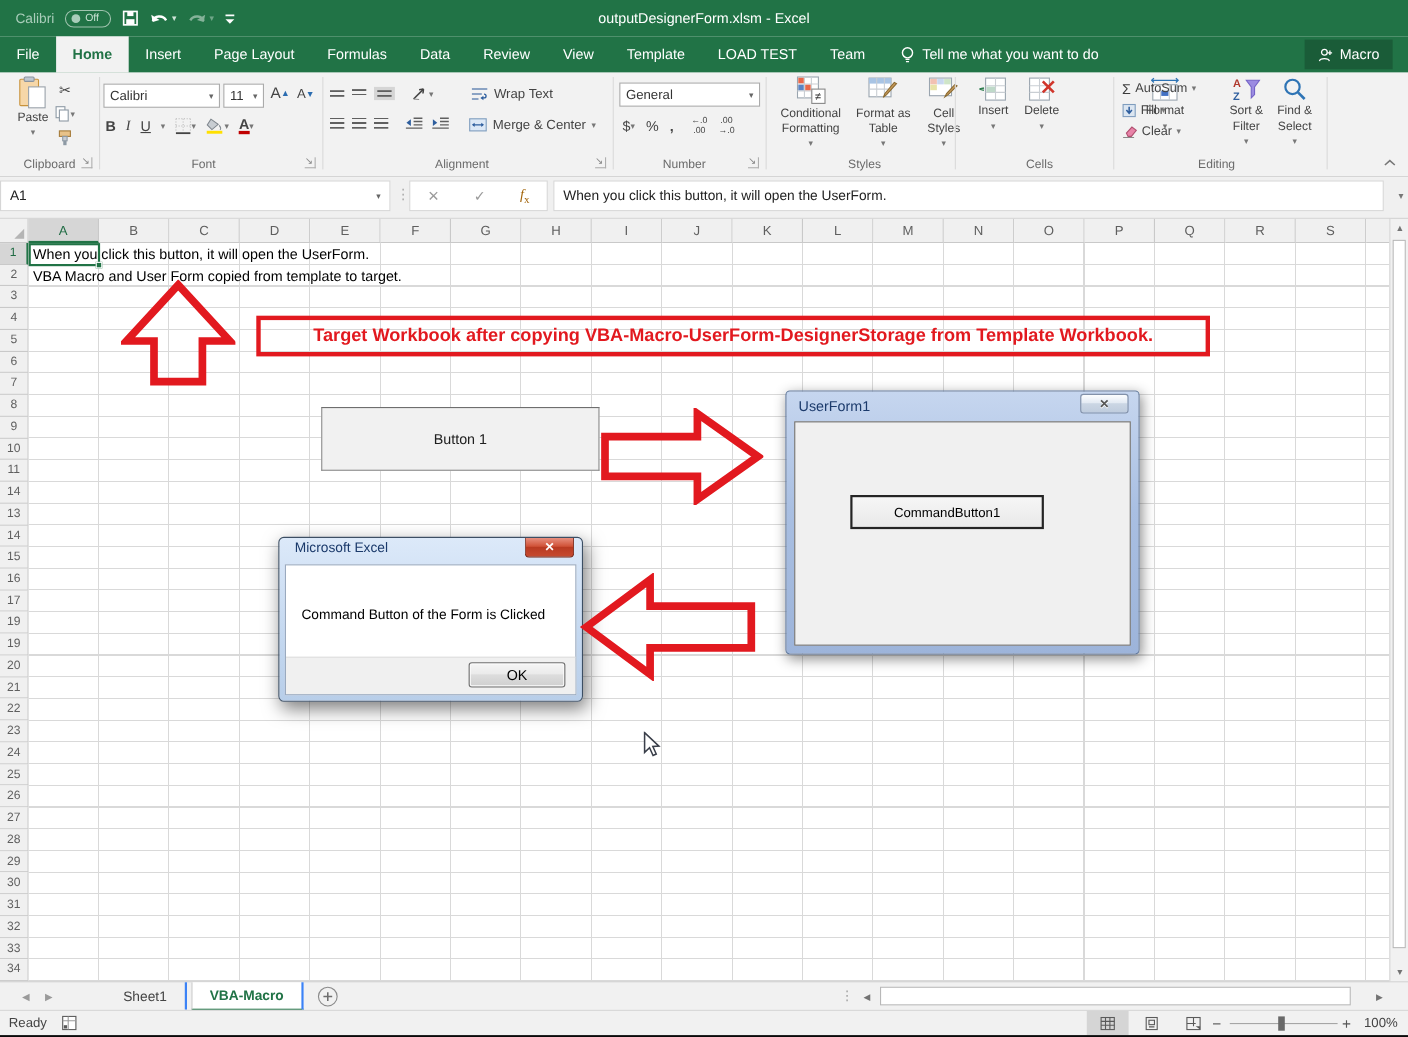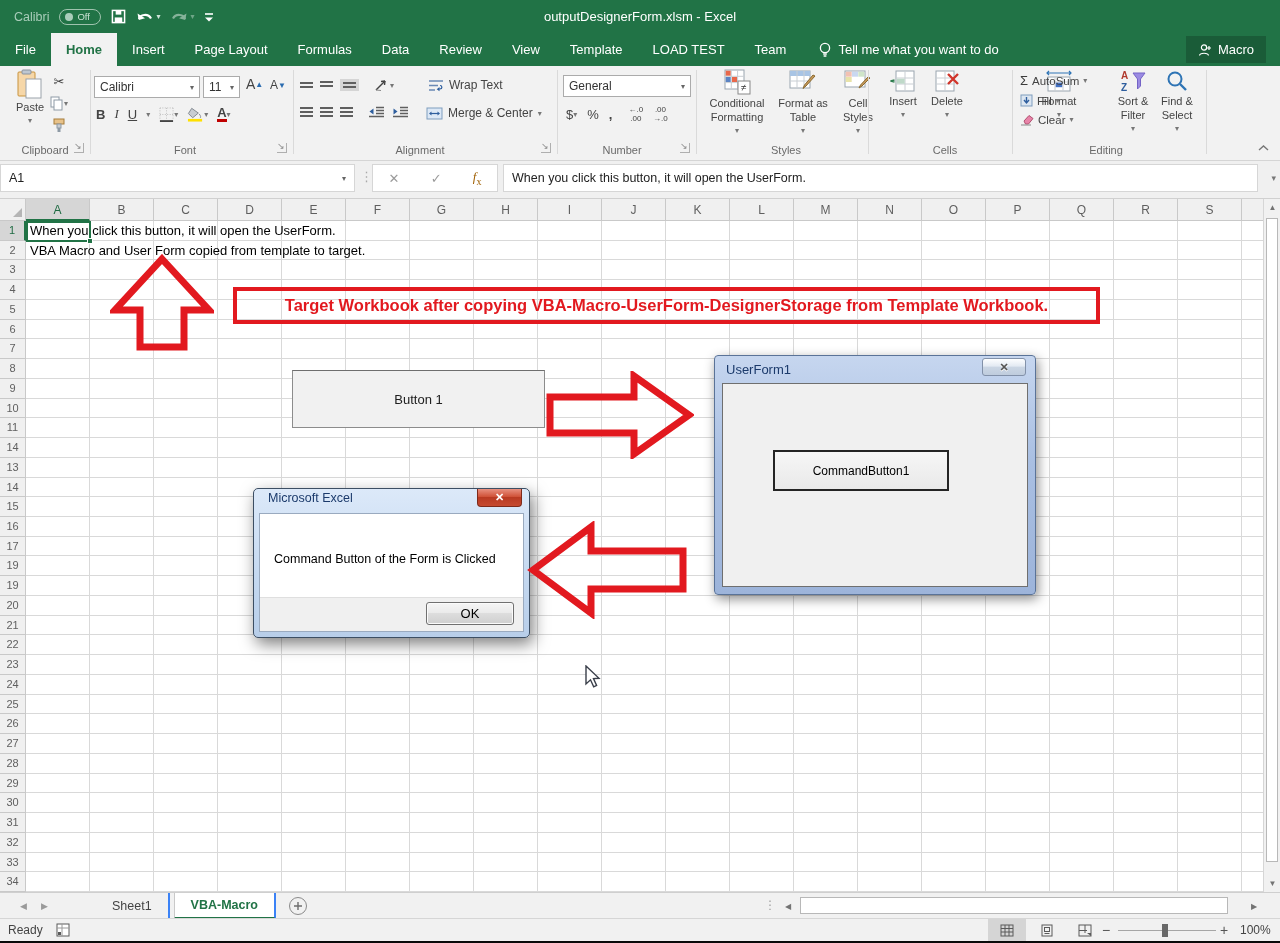--- a/index.html
+++ b/index.html
@@ -80,21 +80,21 @@
 
   
   .userform { position:absolute; left:714px; top:355px; width:322px; height:240px; z-index:30;
     background:linear-gradient(180deg,#C6D6EF 0%,#A9BFE2 45%,#9DB4DA 100%);
     border:1px solid #5A7398; border-radius:4px; box-shadow:2px 4px 12px rgba(0,0,0,.45); }
   .uf-title { position:absolute; left:11px; top:6px; font-size:13px; color:#1B3A6B; }
   .uf-close { position:absolute; right:9px; top:2px; width:44px; height:18px; border:1px solid #8291A9; border-radius:3px;
     background:linear-gradient(180deg,#FDFEFF 0%,#E3EAF3 45%,#CBD6E4 50%,#BFCCDD 100%);
     display:flex; align-items:center; justify-content:center; font-size:11px; font-weight:bold; color:#555; text-shadow:0 1px 0 #fff; }
   .uf-client { position:absolute; left:7px; right:7px; top:27px; bottom:7px; background:#F0F0F0; border:1px solid #6F6F6F; }
-  .uf-cmdbtn { position:absolute; left:50px; top:66px; width:176px; height:41px; background:linear-gradient(180deg,#F6F6F6,#E9E9E9); border:2px solid #242424; display:flex; align-items:center; justify-content:center; font-size:12px; color:#000; }
+  .uf-cmdbtn { position:absolute; left:50px; top:66px; width:176px; height:31px; background:linear-gradient(180deg,#F6F6F6,#E9E9E9); border:2px solid #242424; display:flex; align-items:center; justify-content:center; font-size:12px; color:#000; }
 
   
   .dialog { position:absolute; left:253px; top:488px; width:277px; height:150px; z-index:40;
     background:linear-gradient(180deg,#DCE9F9 0%,#C4D8F0 60%,#B8CEE9 100%);
     border:1px solid #3C4E63; border-radius:5px; box-shadow:3px 6px 16px rgba(0,0,0,.5); }
   .dlg-title { position:absolute; left:14px; top:2px; font-size:12.5px; color:#1B3A6B; }
   .dlg-close { position:absolute; right:7px; top:0; width:45px; height:18px; border:1px solid #7E2A1A; border-top:none; border-radius:0 0 4px 4px;
     background:linear-gradient(180deg,#E89080 0%,#D05238 45%,#B93A22 50%,#C64A30 100%);
     display:flex; align-items:center; justify-content:center; font-size:11px; font-weight:bold; color:#fff; }
   .dlg-inner { position:absolute; left:5px; right:5px; top:24px; bottom:5px; background:#fff; border:1px solid #9AAABF; }

